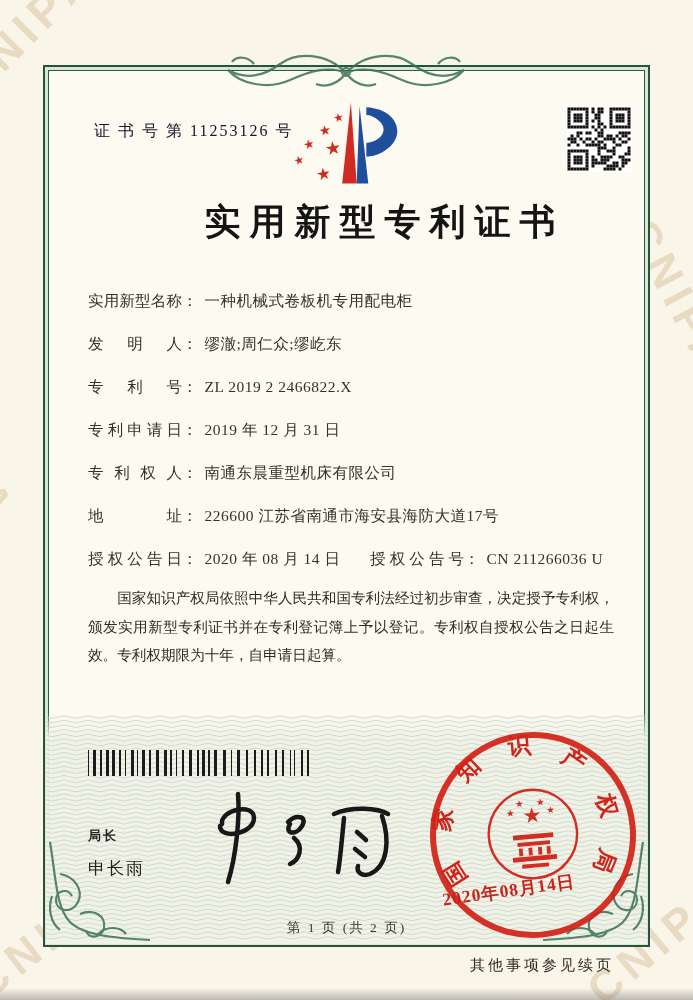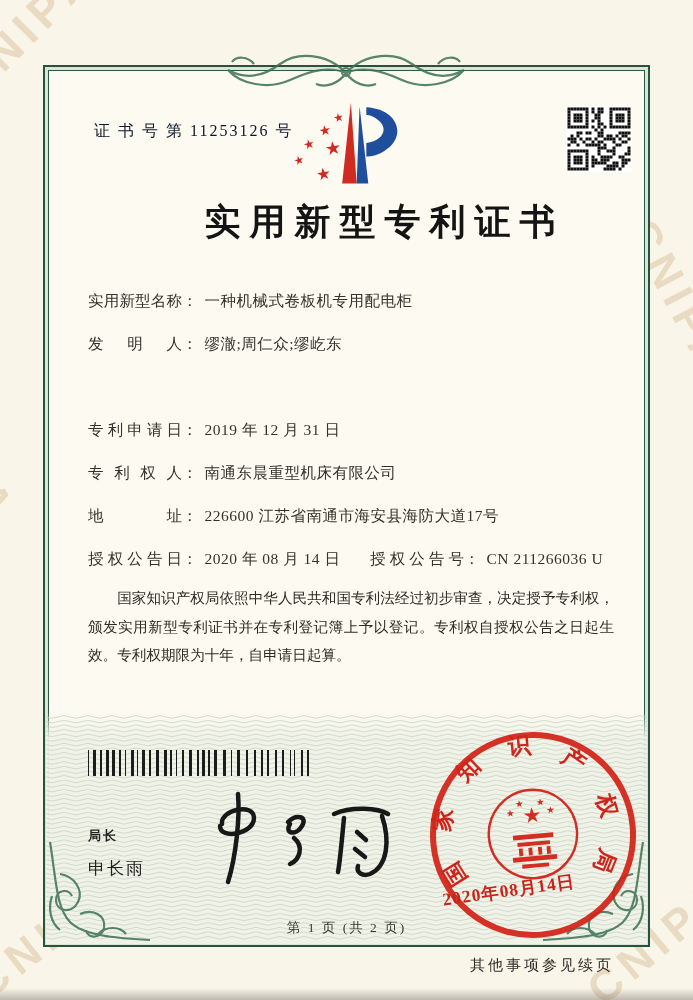--- a/index.html
+++ b/index.html
@@ -391,20 +391,23 @@
     </svg>
 
   <div class="abs" id="cert-title">实用新型专利证书</div>
 
   <div class="field-row" style="top:291px;">
     <span class="flabel">实用新型名称</span><span class="fcolon">：</span><span class="fvalue">一种机械式卷板机专用配电柜</span>
   </div>
   <div class="field-row" style="top:334px;">
     <span class="flabel">发 明 人</span><span class="fcolon">：</span><span class="fvalue">缪澈;周仁众;缪屹东</span>
   </div>
+  <div class="field-row" style="top:377px;">
+    <span class="flabel">专 利 号</span><span class="fcolon">：</span><span class="fvalue">ZL 2019 2 2466822.X</span>
+  </div>
   <div class="field-row" style="top:420px;">
     <span class="flabel">专利申请日</span><span class="fcolon">：</span><span class="fvalue">2019 年 12 月 31 日</span>
   </div>
   <div class="field-row" style="top:463px;">
     <span class="flabel">专 利 权 人</span><span class="fcolon">：</span><span class="fvalue">南通东晨重型机床有限公司</span>
   </div>
   <div class="field-row" style="top:506px;">
     <span class="flabel">地 址</span><span class="fcolon">：</span><span class="fvalue">226600 江苏省南通市海安县海防大道17号</span>
   </div>
   <div class="field-row" style="top:549px;">

